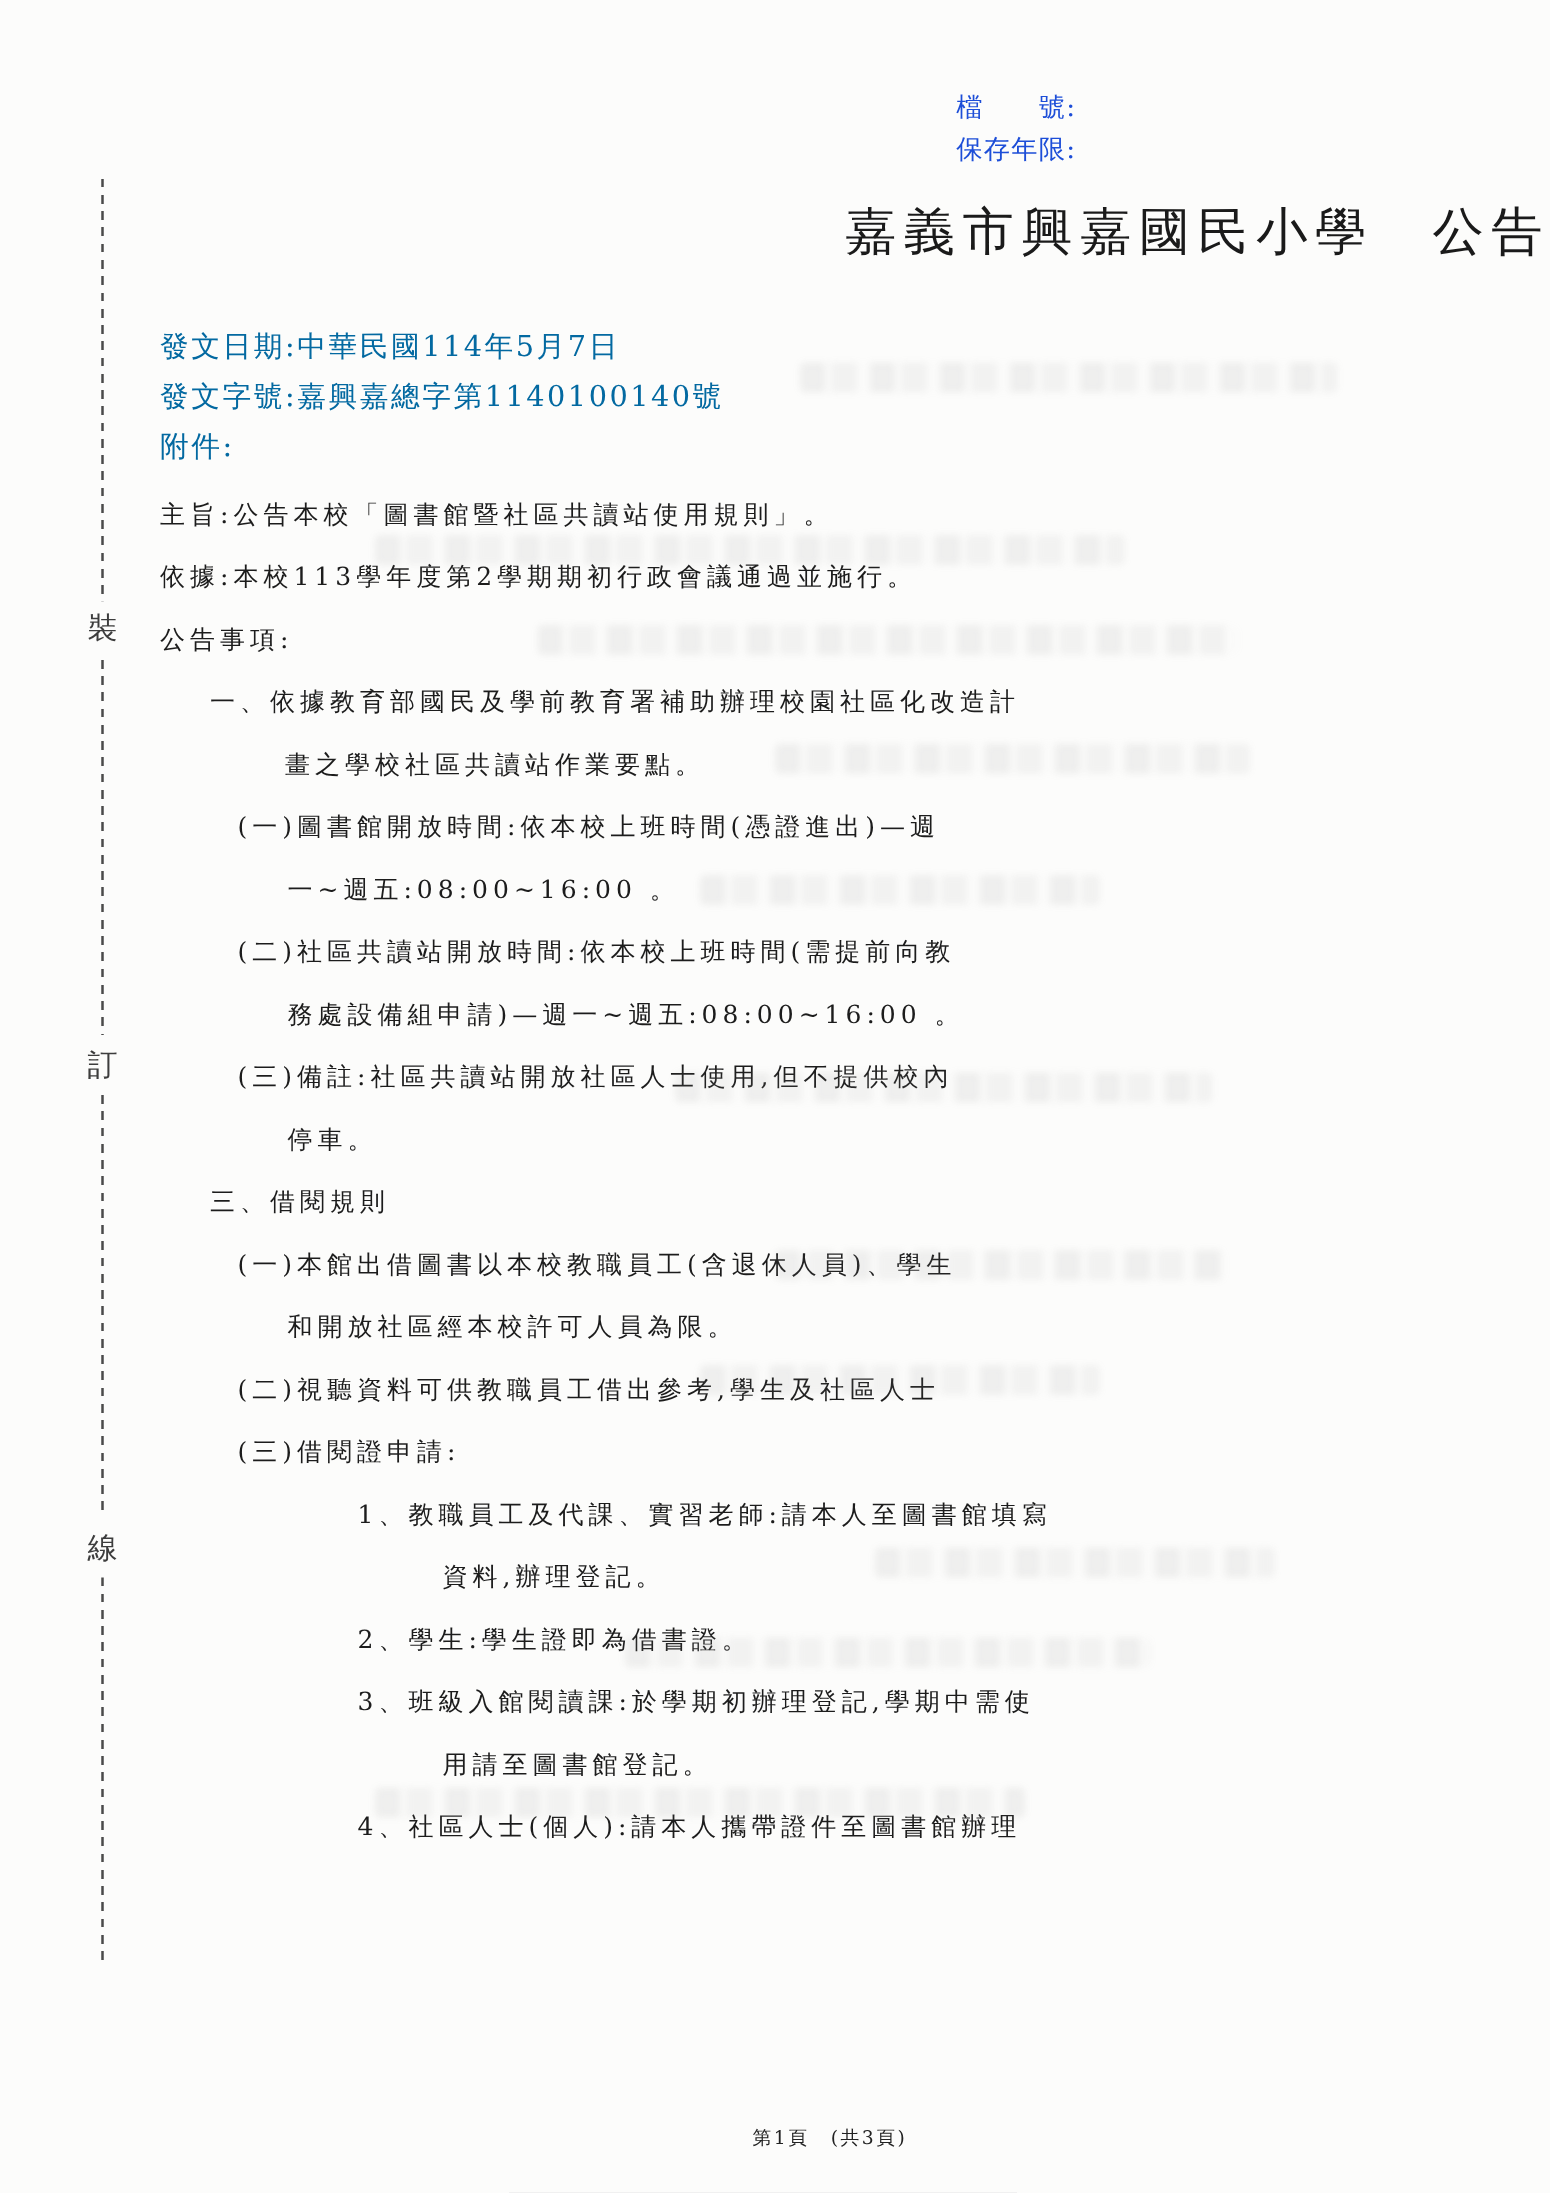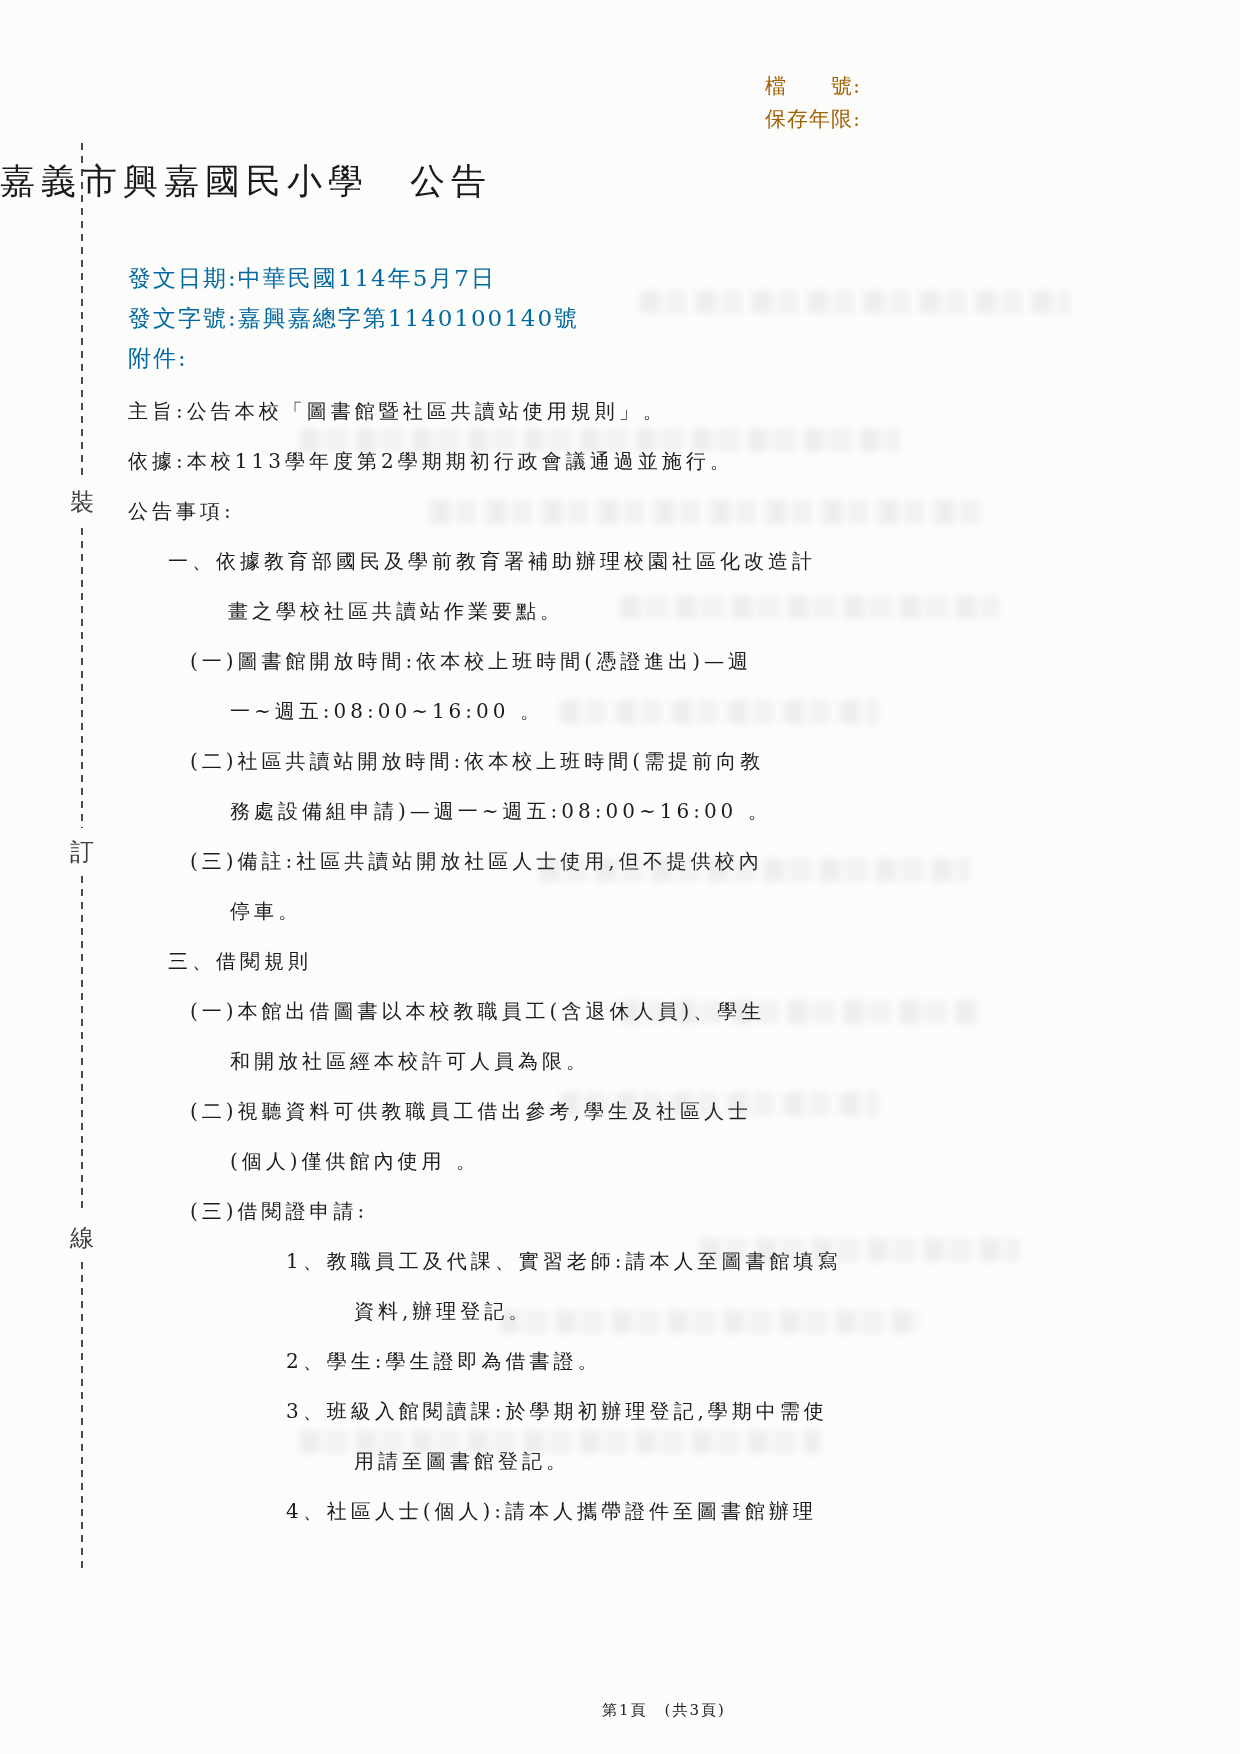--- a/index.html
+++ b/index.html
@@ -31,29 +31,29 @@
   }
 
   
   .fileno-block {
     position: absolute;
     left: 765px;
     top: 70px;
     font-size: 21px;
     line-height: 33px;
     letter-spacing: 1px;
-    color: #a16207;
+    color: #1d4ed8;
   }
   .doc-title {
     position: absolute;
     left: 0;
     top: 158px;
     width: 100%;
-    text-align: left;
-    font-size: 35px;
+    text-align: right;
+    font-size: 41px;
     letter-spacing: 6px;
     color: #1a1a1a;
     white-space: nowrap;
   }
   .meta-block {
     position: absolute;
     left: 128px;
     top: 258px;
     font-size: 23px;
     line-height: 40px;
@@ -140,21 +140,20 @@
     <div class="body-line l2">(一)圖書館開放時間:依本校上班時間(憑證進出)—週</div>
     <div class="body-line l2c">一~週五:08:00~16:00 。</div>
     <div class="body-line l2">(二)社區共讀站開放時間:依本校上班時間(需提前向教</div>
     <div class="body-line l2c">務處設備組申請)—週一~週五:08:00~16:00 。</div>
     <div class="body-line l2">(三)備註:社區共讀站開放社區人士使用,但不提供校內</div>
     <div class="body-line l2c">停車。</div>
     <div class="body-line l1">三、借閱規則</div>
     <div class="body-line l2">(一)本館出借圖書以本校教職員工(含退休人員)、學生</div>
     <div class="body-line l2c">和開放社區經本校許可人員為限。</div>
     <div class="body-line l2">(二)視聽資料可供教職員工借出參考,學生及社區人士</div>
-    <div class="body-line l2c">(個人)僅供館內使用 。</div>
     <div class="body-line l2">(三)借閱證申請:</div>
     <div class="body-line l3">1、教職員工及代課、實習老師:請本人至圖書館填寫</div>
     <div class="body-line l3c">資料,辦理登記。</div>
     <div class="body-line l3">2、學生:學生證即為借書證。</div>
     <div class="body-line l3">3、班級入館閱讀課:於學期初辦理登記,學期中需使</div>
     <div class="body-line l3c">用請至圖書館登記。</div>
     <div class="body-line l3">4、社區人士(個人):請本人攜帶證件至圖書館辦理</div>
   </div>
 
   <div class="footer-pageinfo">第1頁　(共3頁)</div>

